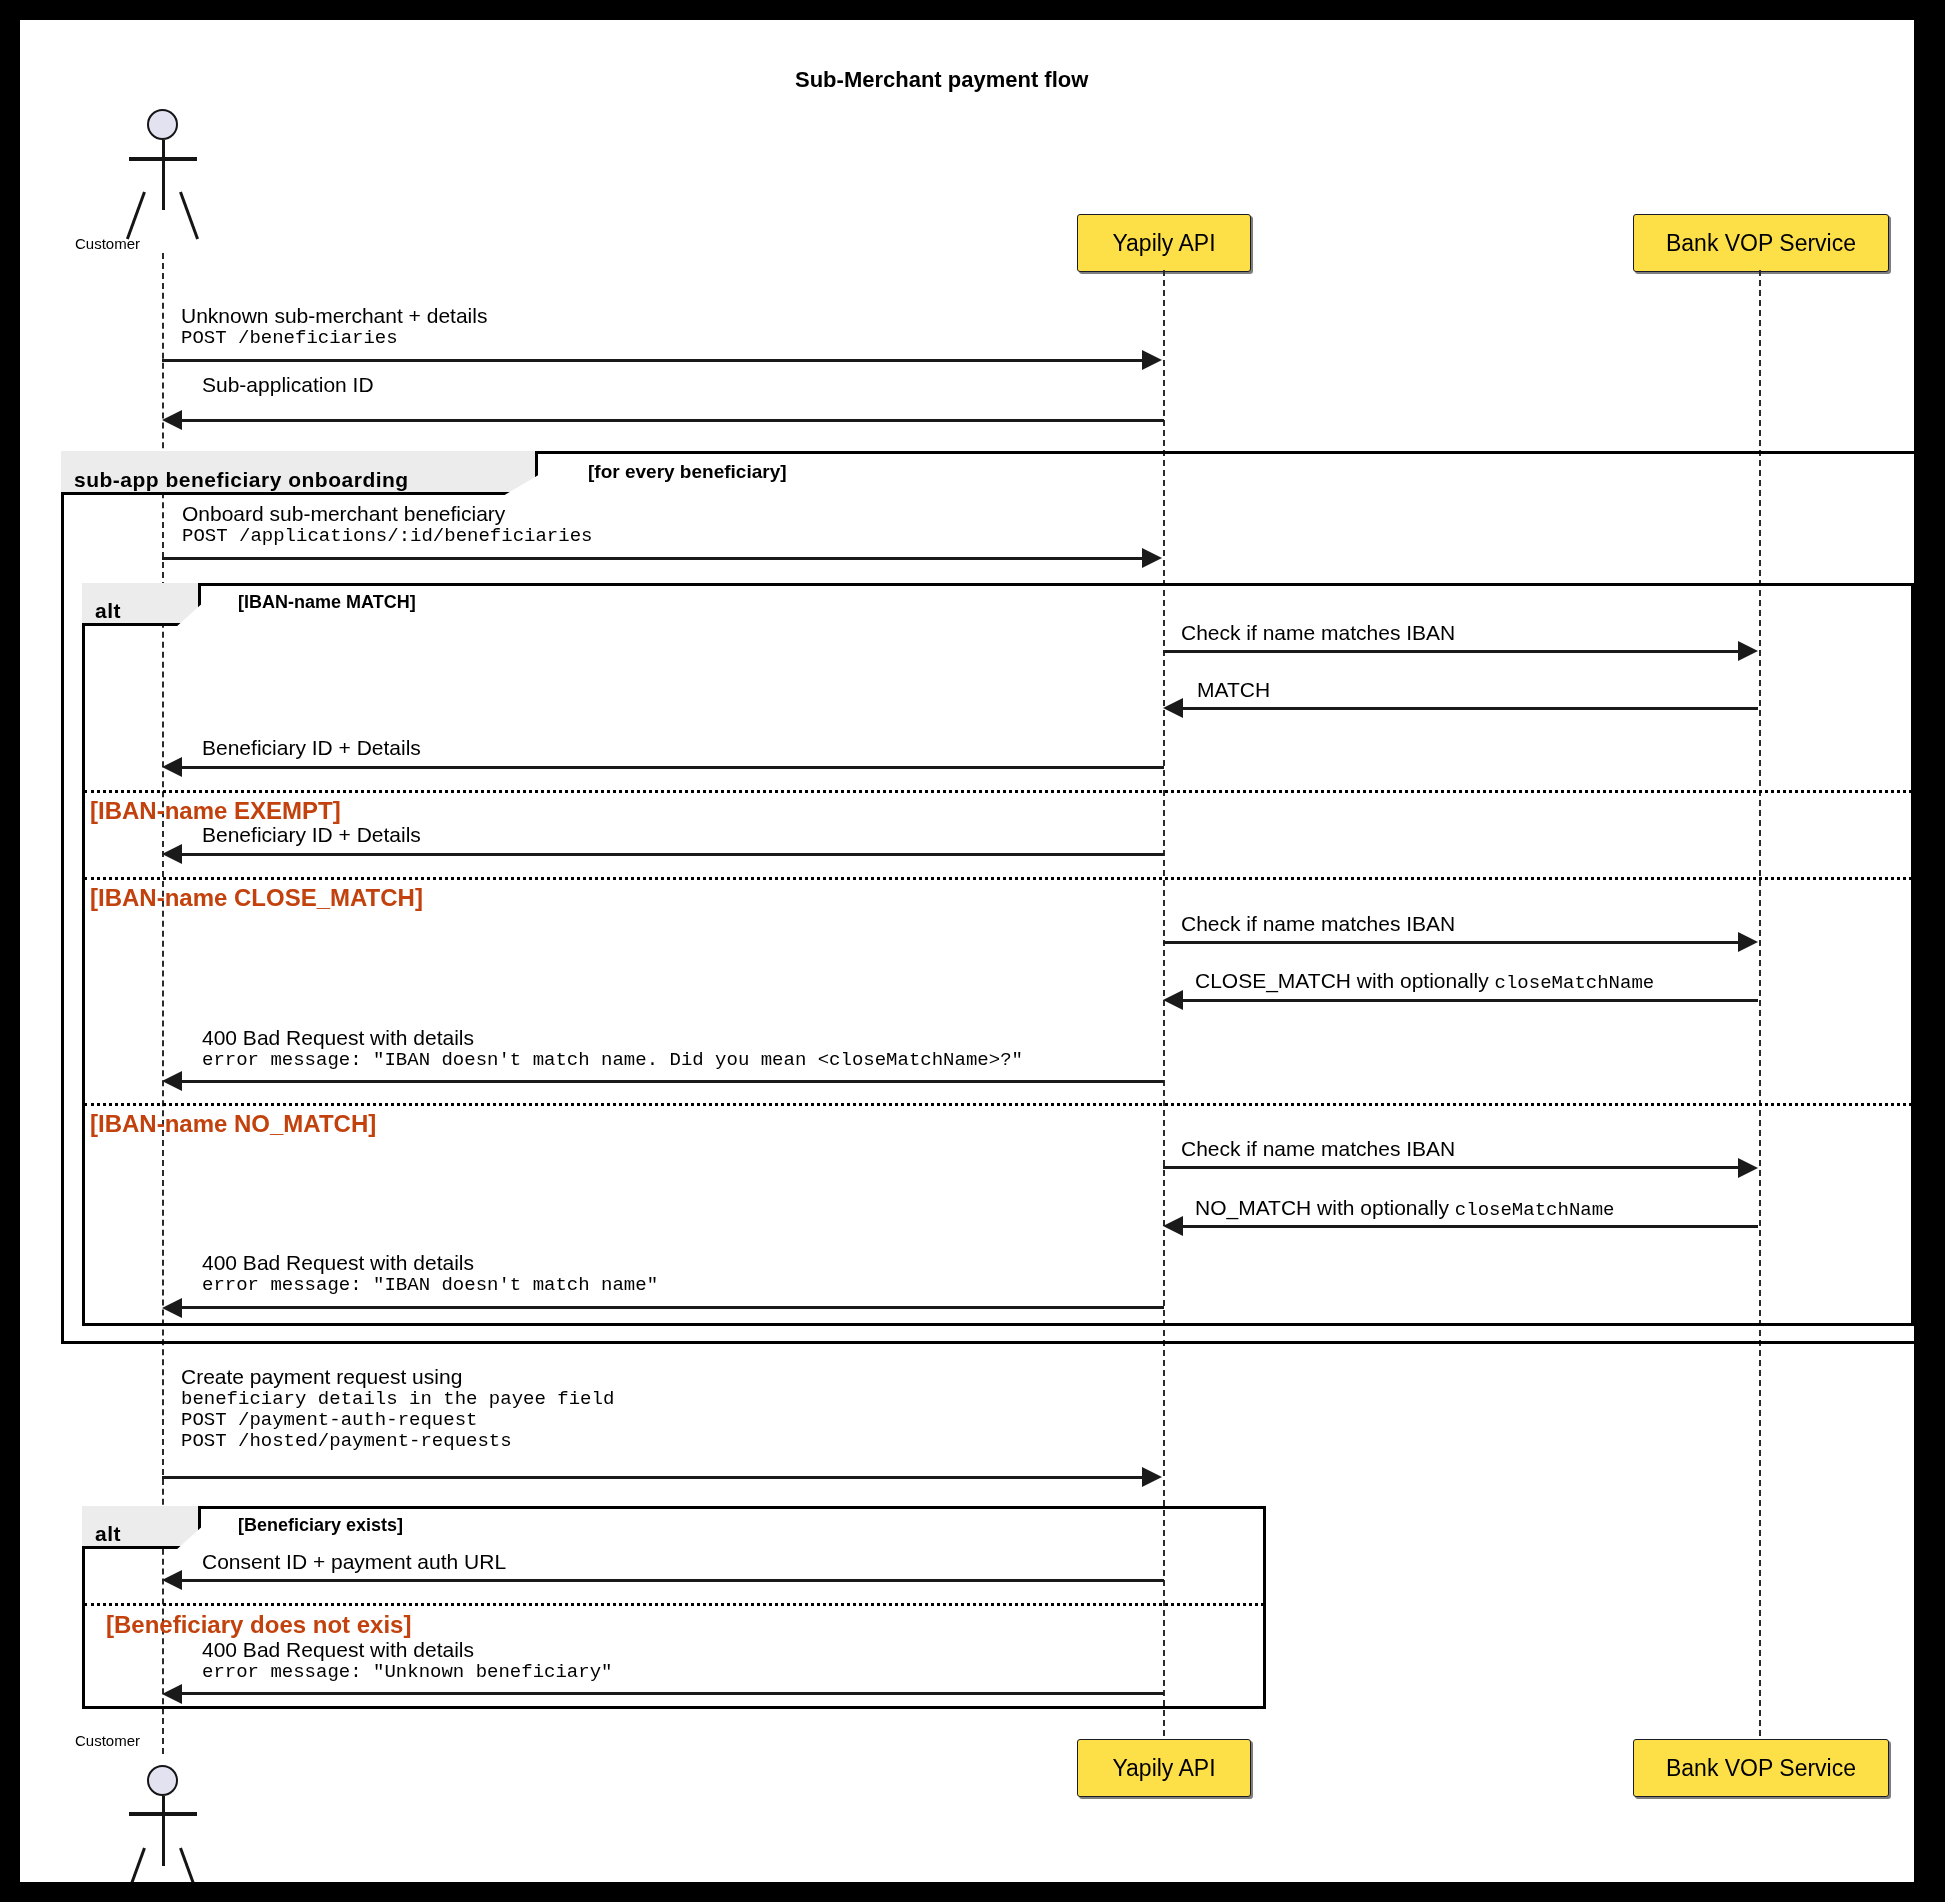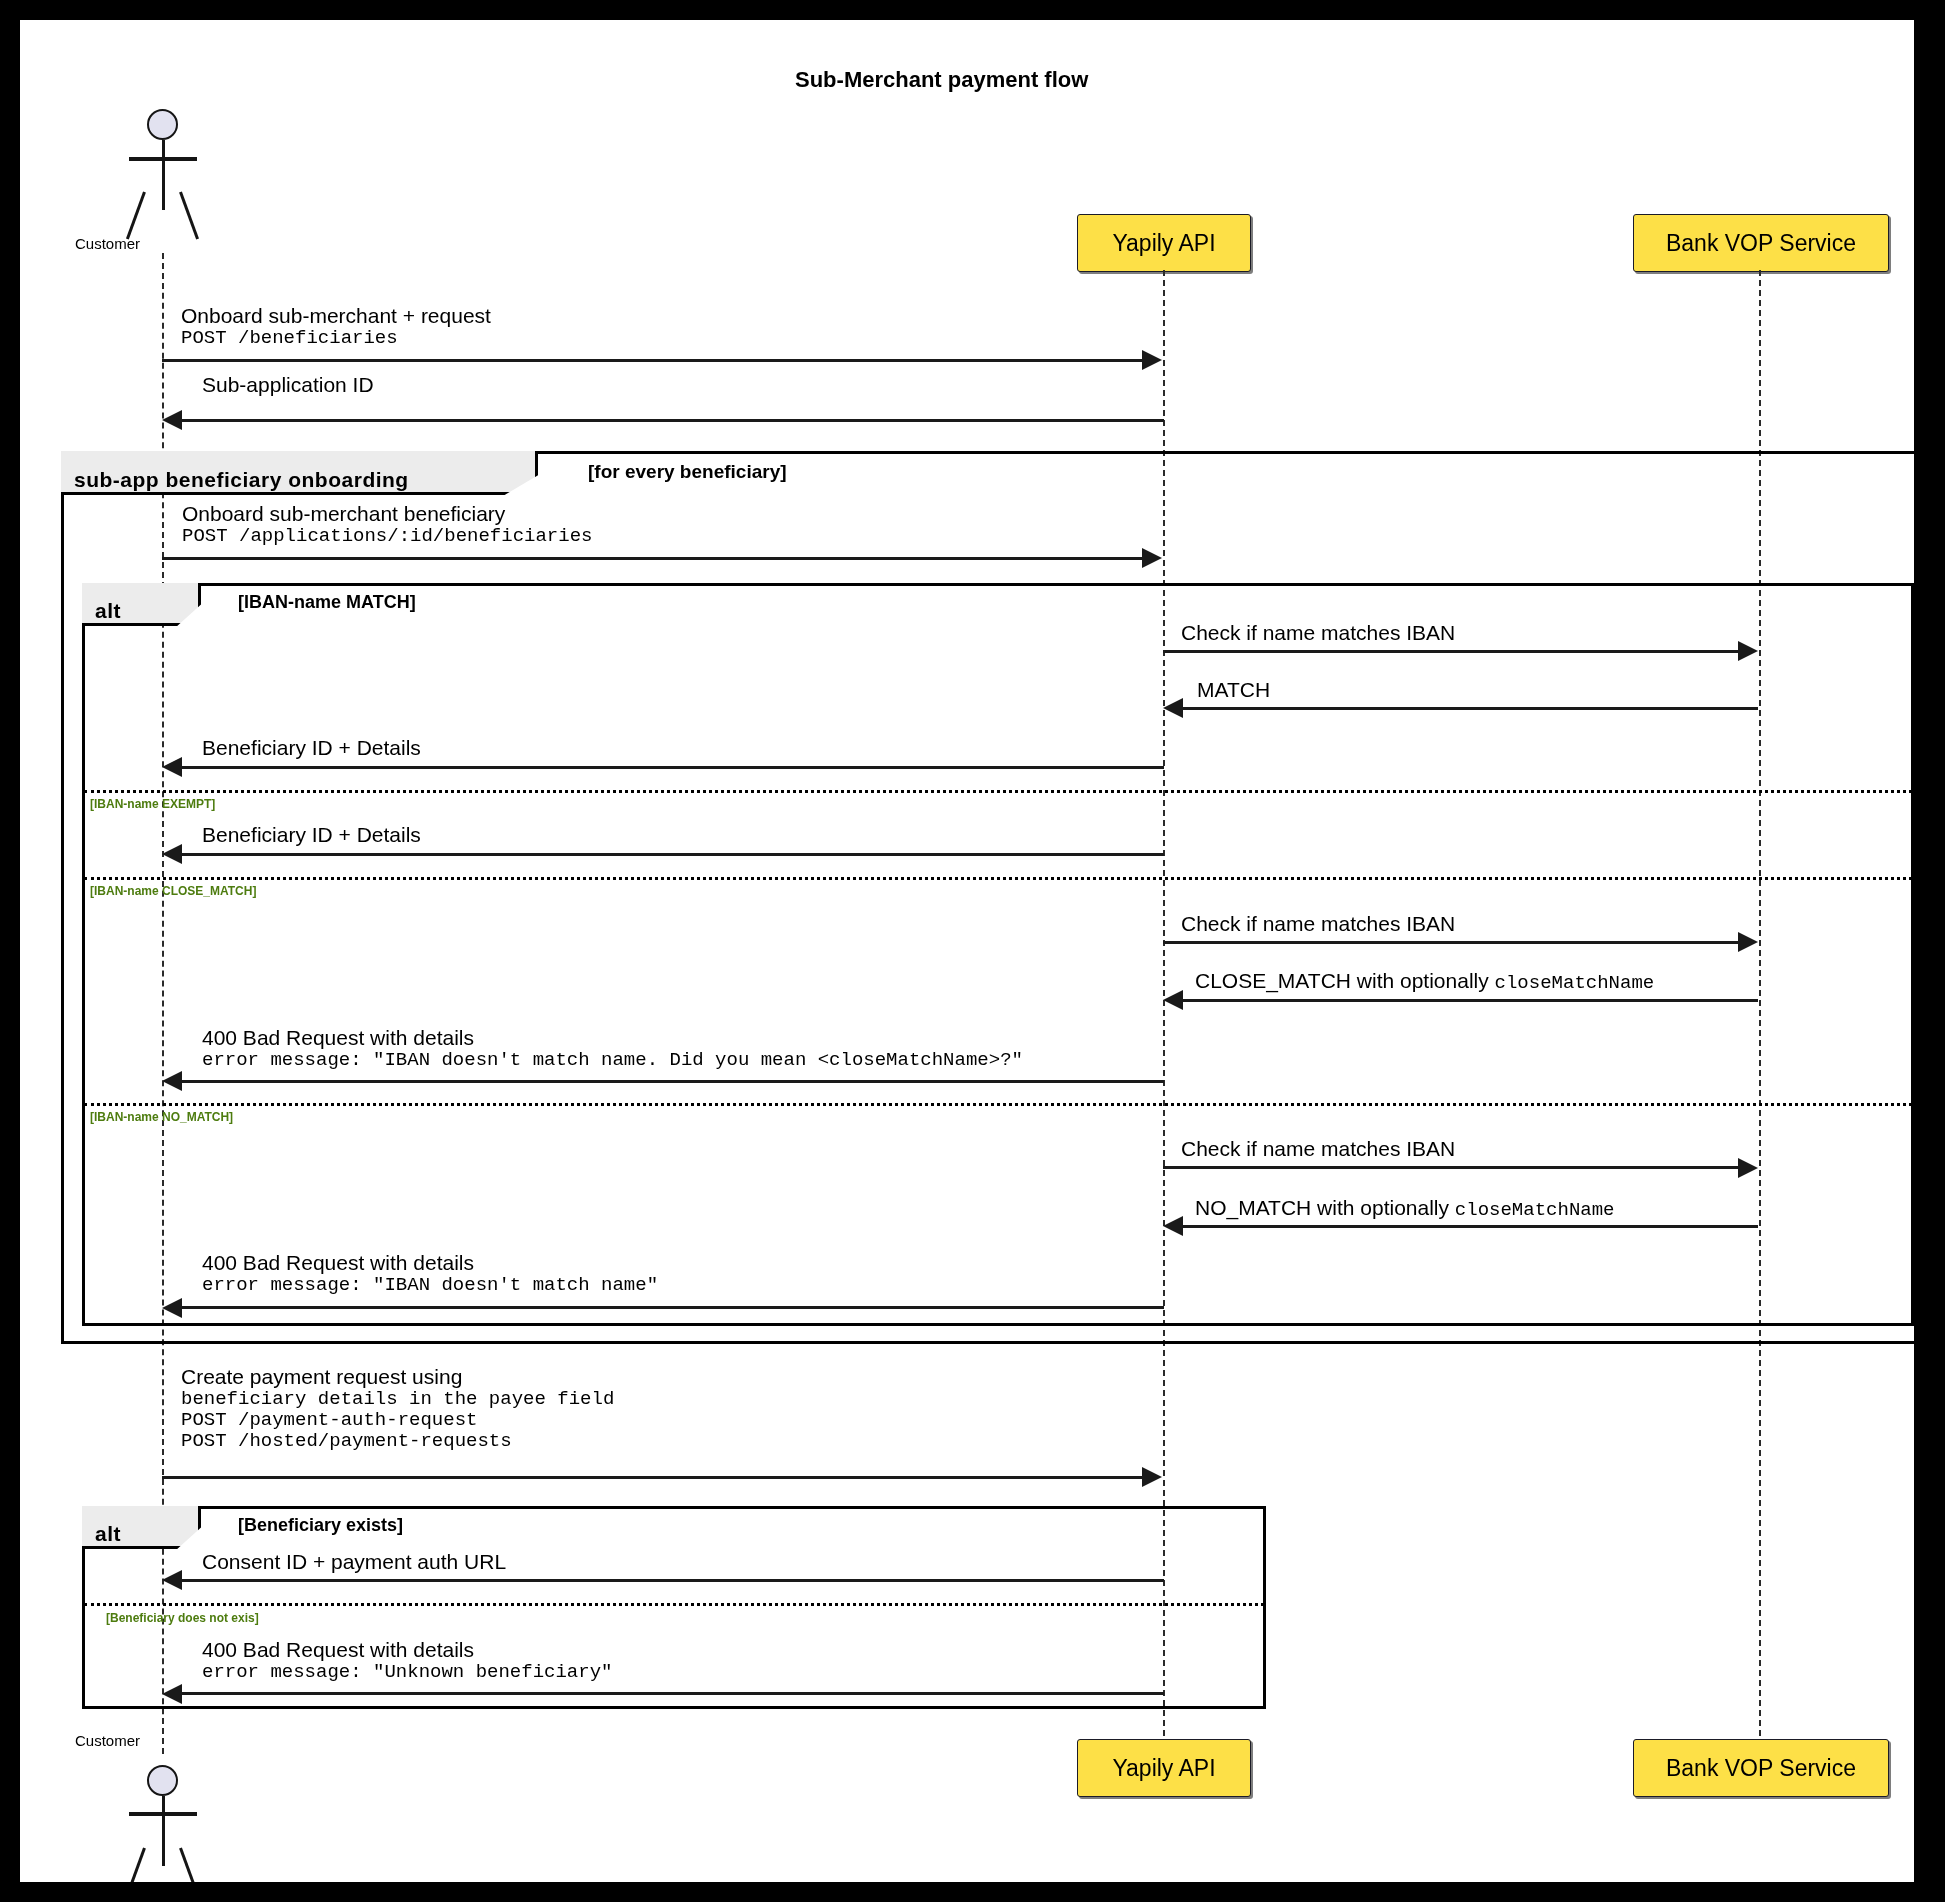--- a/index.html
+++ b/index.html
@@ -24,21 +24,21 @@
   
   .lifeline{position:absolute;width:0;border-left:2px dashed #2a2a2a;}
 
   
   .frame{position:absolute;border:3px solid #000;box-sizing:border-box;background:transparent;}
   .frame-hdr{position:absolute;background:#ECECEC;border-right:3px solid #000;border-bottom:3px solid #000;
              box-sizing:border-box;display:flex;align-items:center;padding-left:13px;}
   .frame-hdr .fname{font-weight:bold;font-size:21px;color:#000;white-space:nowrap;letter-spacing:0.5px;margin-top:16px;}
   .frame-cond{position:absolute;font-weight:bold;font-size:19px;color:#000;white-space:nowrap;}
   .divider{position:absolute;border-top:3px dotted #000;height:0;}
-  .div-label{position:absolute;font-weight:bold;font-size:12px;color:#4d7c0f;white-space:nowrap;}
+  .div-label{position:absolute;font-weight:bold;font-size:24px;color:#c2410c;white-space:nowrap;}
 
   
   .arrow{position:absolute;height:0;border-top:3.6px solid #1a1a1a;}
   .head{position:absolute;width:0;height:0;}
   .head.r{border-top:10px solid transparent;border-bottom:10px solid transparent;border-left:20px solid #1a1a1a;}
   .head.l{border-top:10px solid transparent;border-bottom:10px solid transparent;border-right:20px solid #1a1a1a;}
   .msg{position:absolute;font-size:21px;color:#000;white-space:nowrap;line-height:1.12;}
   .msg .mono{font-family:"Liberation Mono",monospace;font-size:19px;}
   .msg .l2{display:block;}
 </style>
@@ -63,21 +63,21 @@
 
     <div class="pbox" style="left:1613px;top:194px;width:254px;height:56px;">
       <span>Bank VOP Service</span>
     </div>
 
     <div class="lifeline" style="left:142px;top:233px;height:1501px;"></div>
     <div class="lifeline" style="left:1143px;top:250px;height:1486px;"></div>
     <div class="lifeline" style="left:1739px;top:250px;height:1486px;"></div>
 
     <div class="msg" style="left:161px;top:284px;">
-      <span>Onboard sub-merchant + request</span>
+      <span>Unknown sub-merchant + details</span>
       <span class="l2 mono">POST /beneficiaries</span>
     </div>
     <div class="arrow" style="left:142px;top:339px;width:981px;"></div>
     <div class="head r" style="left:1122px;top:330px;"></div>
 
     <div class="msg" style="left:182px;top:353px;">Sub-application ID</div>
     <div class="arrow" style="left:162px;top:399px;width:982px;"></div>
     <div class="head l" style="left:142px;top:390px;"></div>
 
     <div class="frame" style="left:41px;top:431px;width:1872px;height:893px;"></div>

